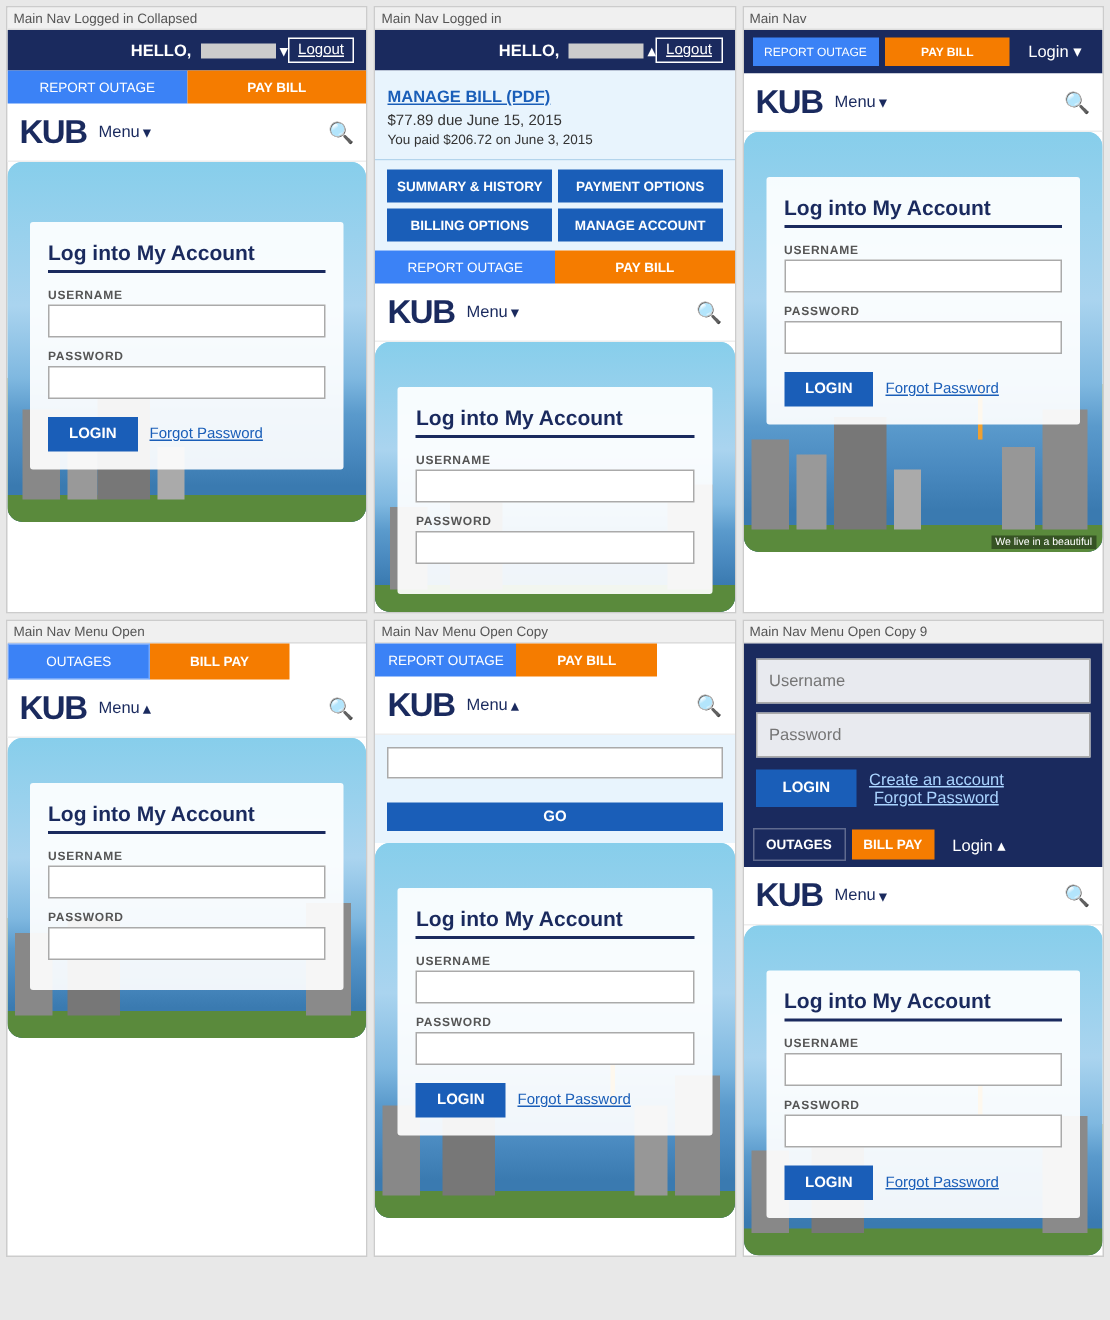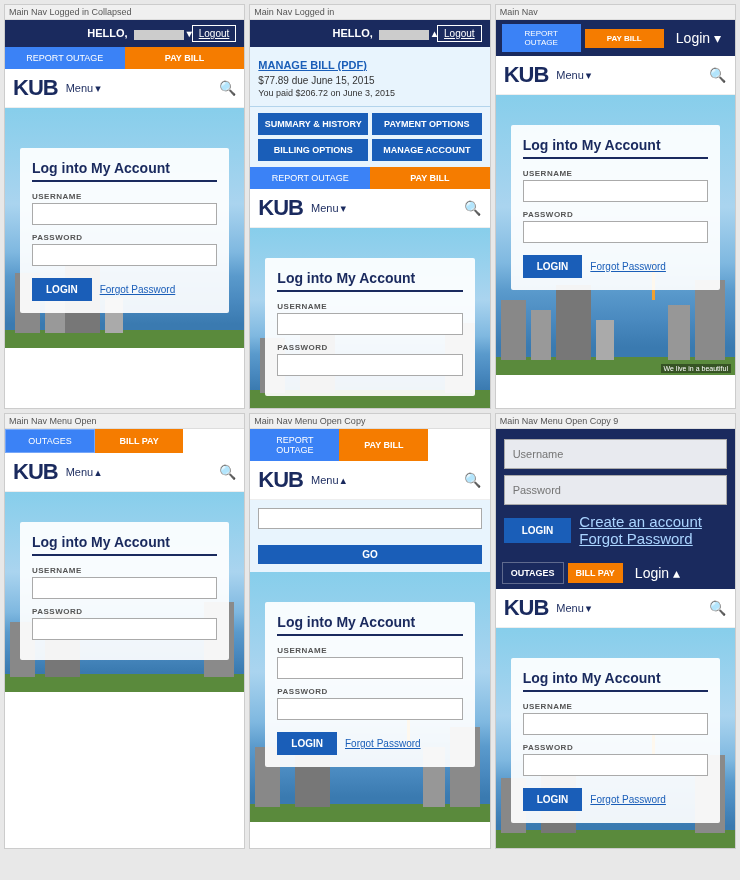--- a/index.html
+++ b/index.html
@@ -76,21 +76,21 @@
       font-weight: bold;
       border: none;
       padding: 6px 8px;
       cursor: pointer;
       flex: 1;
     }
 
     .btn-login-outline-white {
       background: none;
       color: #fff;
-      font-size: 14px;
+      font-size: 11px;
       border: none;
       padding: 4px 8px;
       cursor: pointer;
     }
 
     .action-bar {
       display: flex;
     }
 
     .kub-bar {
@@ -128,20 +128,21 @@
       font-size: 14px;
       color: #1a2a5e;
     }
 
     
     .skyline-bg {
       position: relative;
       background: linear-gradient(180deg, #87ceeb 0%, #87ceeb 60%, #5a8a3c 60%);
       min-height: 80px;
       overflow: hidden;
+      border-radius: 10px;
     }
 
     
     .login-card {
       background: rgba(255,255,255,0.92);
       margin: 10px 15px;
       padding: 12px;
       border-radius: 2px;
       position: relative;
       z-index: 2;
@@ -326,23 +327,24 @@
     }
 
     .create-forgot {
       display: flex;
       flex-direction: column;
       margin-left: 8px;
     }
 
     .create-link {
       color: #aad4ff;
-      font-size: 15px;
+      font-size: 11px;
       text-decoration: underline;
       cursor: pointer;
+      text-align: center;
     }
 
     .photo-caption {
       position: absolute;
       bottom: 2px;
       right: 4px;
       font-size: 7px;
       color: #fff;
       background: rgba(0,0,0,0.4);
       padding: 1px 3px;

